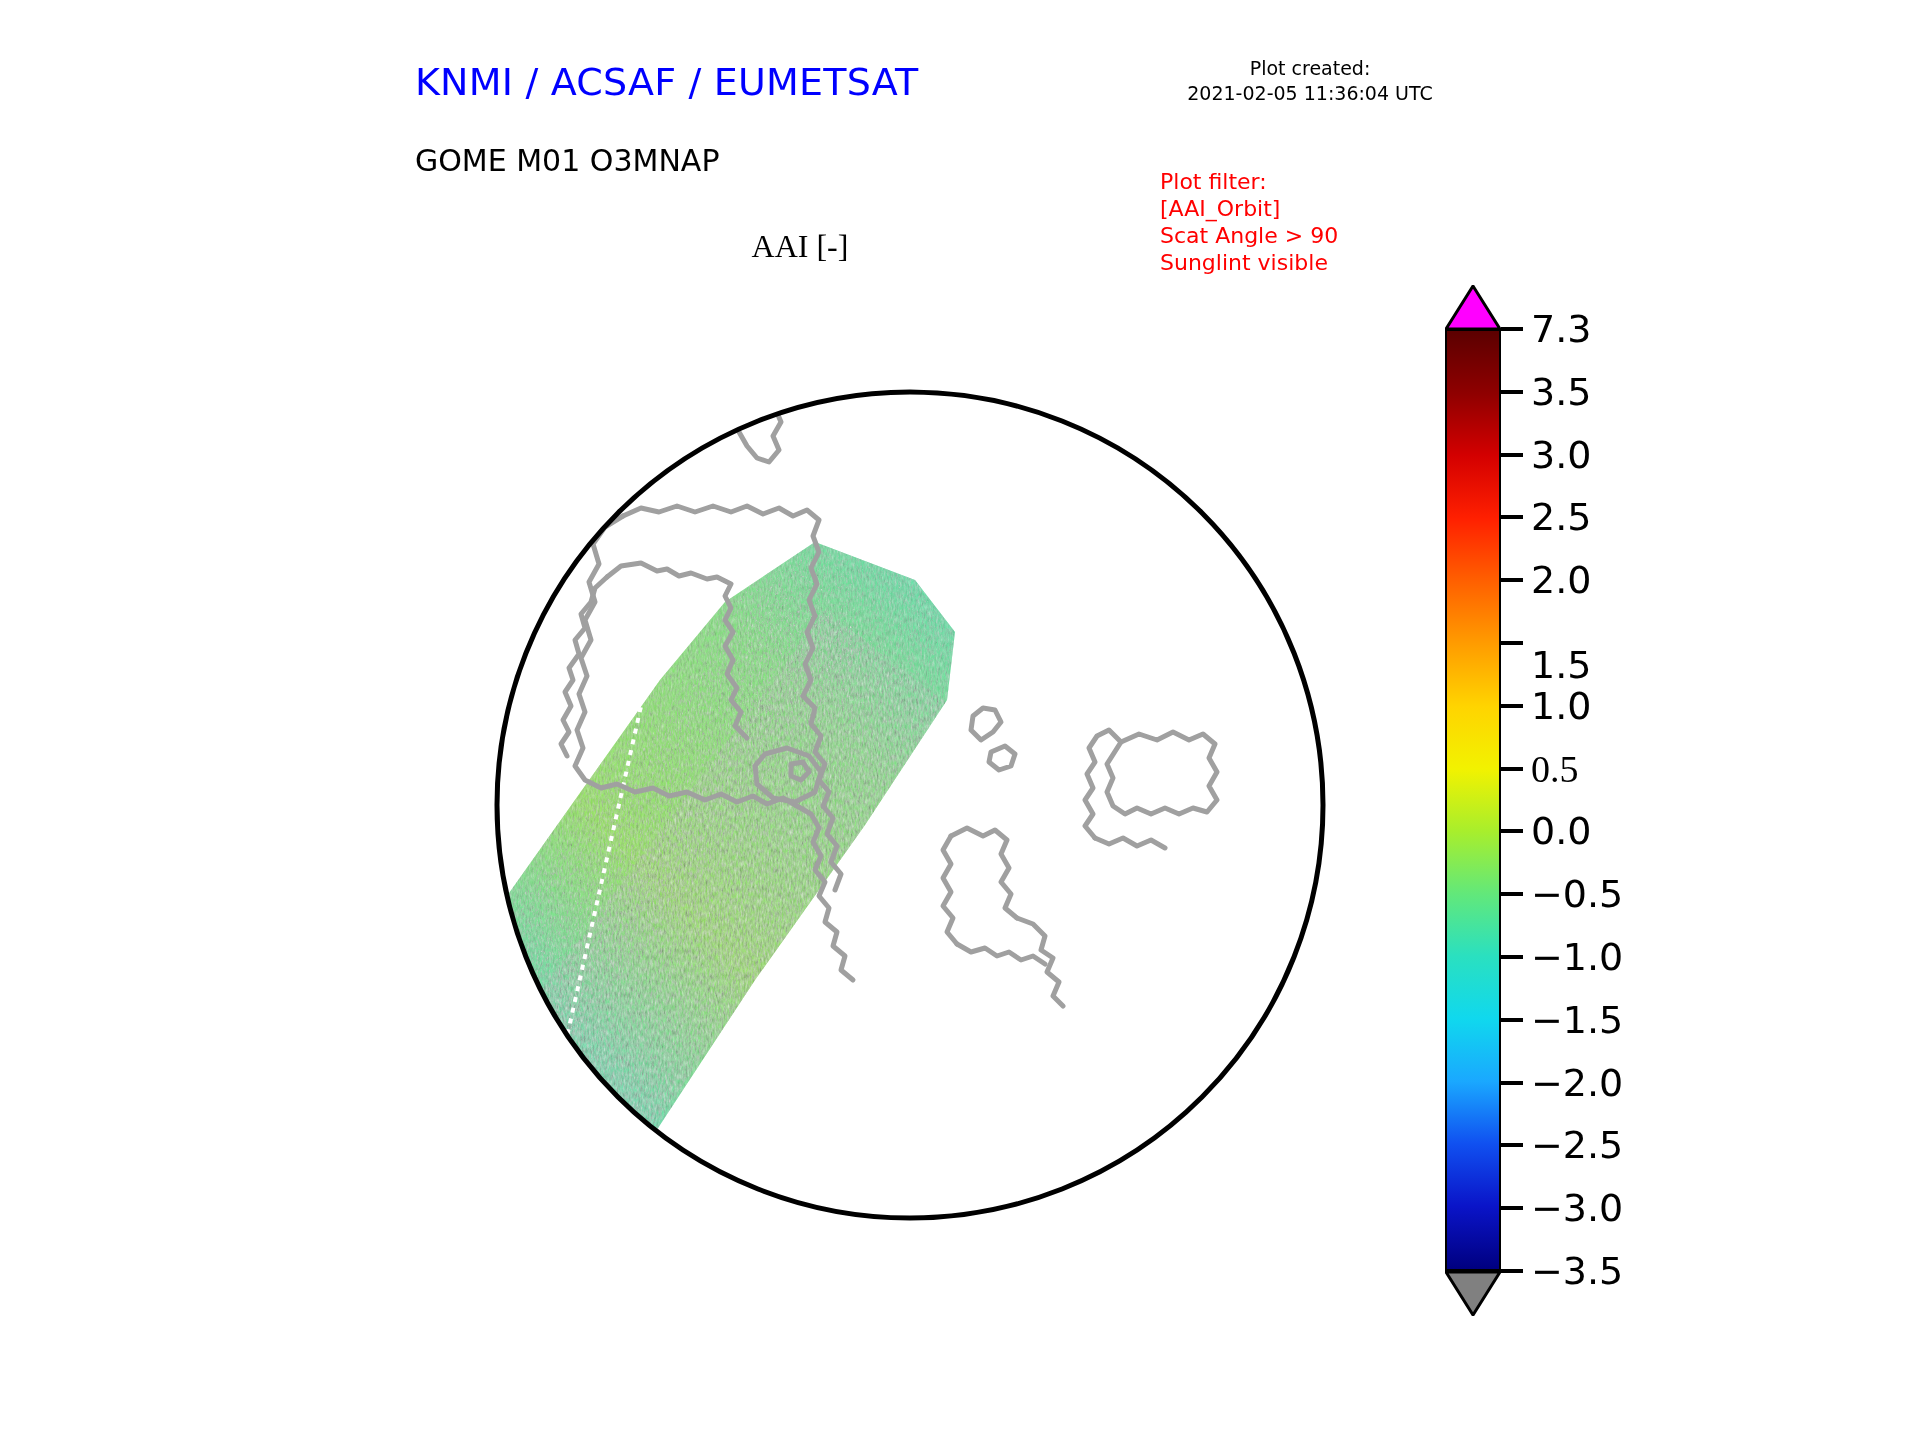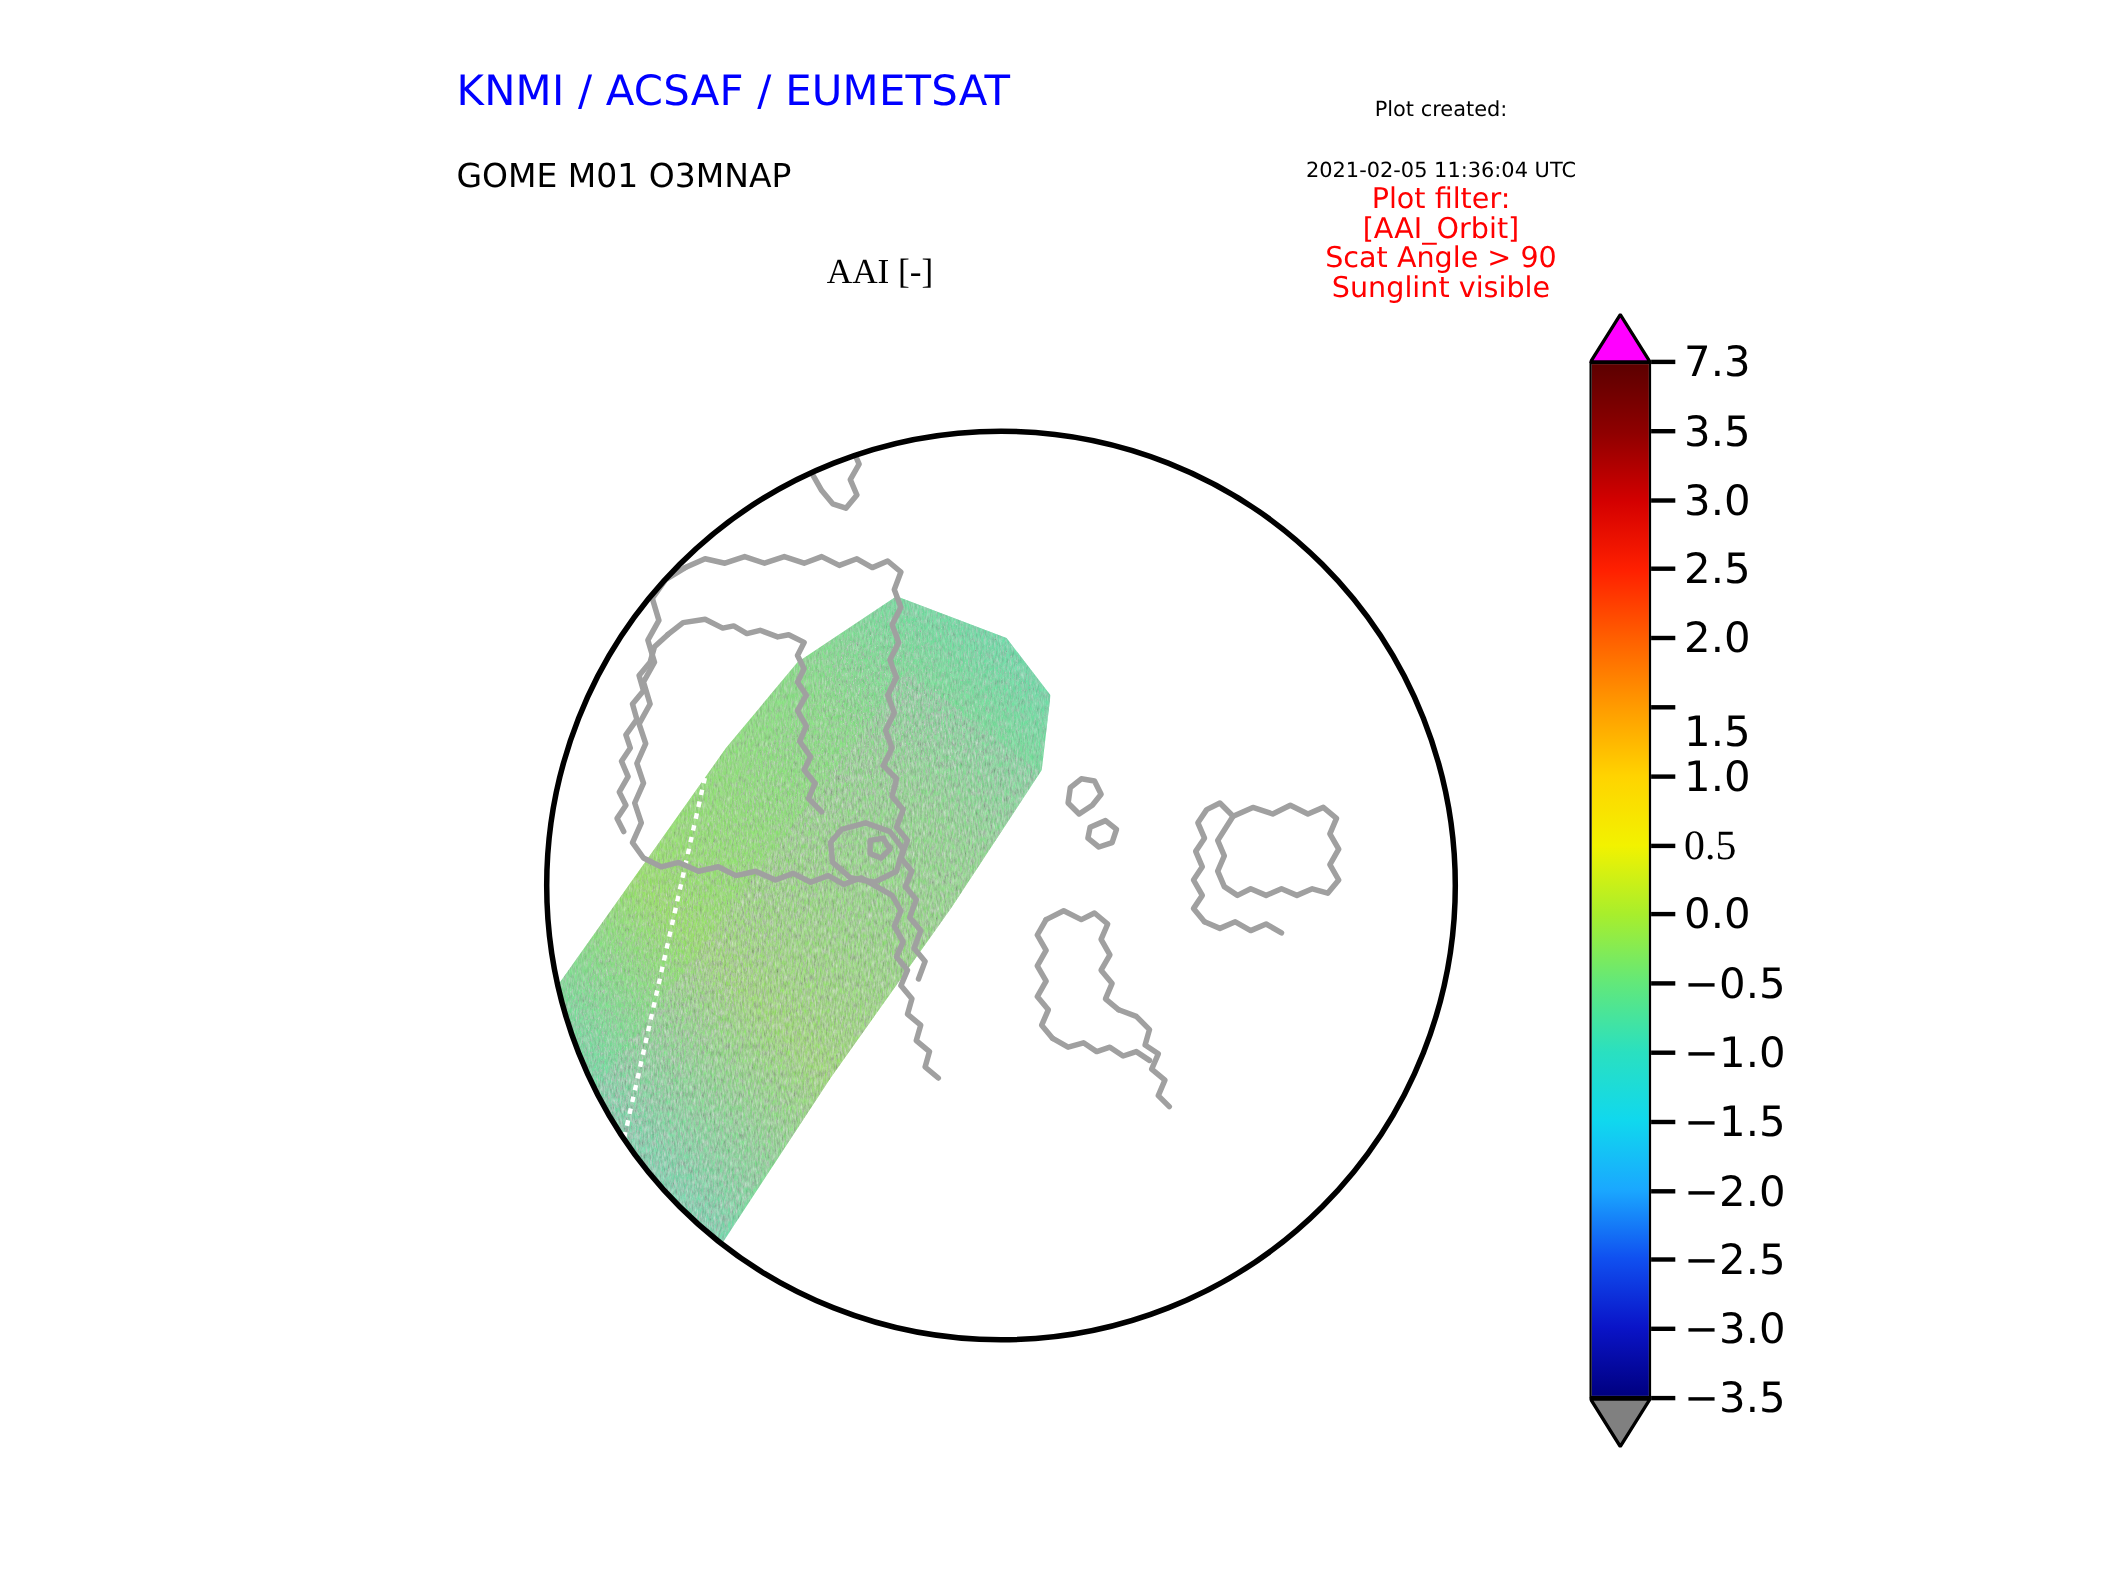--- a/index.html
+++ b/index.html
@@ -4,29 +4,29 @@
 <style>
   html,body{margin:0;padding:0;background:#fff;}
   body{width:1920px;height:1440px;position:relative;overflow:hidden;
        font-family:"DejaVu Sans","Liberation Sans",sans-serif;color:#000;}
 
   
   #org-title{position:absolute;left:415px;top:60px;font-size:38px;color:#0000ff;
              letter-spacing:0.2px;white-space:nowrap;}
   #plot-created{position:absolute;left:1165px;top:56px;width:290px;text-align:center;
                 font-size:19px;line-height:25px;color:#000;}
-  #plot-created div{white-space:nowrap;margin-top:31px;}
+  #plot-created div{white-space:nowrap;}
 
   #dataset-block{position:absolute;left:415px;top:140px;font-size:30px;line-height:42px;color:#000;}
   #dataset-block div{white-space:nowrap;text-align:right;}
   #aai-title{position:absolute;left:600px;top:228px;width:400px;text-align:center;
              font-size:32px;color:#000;font-family:Liberation Serif, serif;}
 
-  #plot-filter{position:absolute;left:1160px;top:168px;width:300px;text-align:center;
-               font-size:26px;line-height:27px;color:#ff0000;}
+  #plot-filter{position:absolute;left:1160px;top:168px;width:300px;text-align:left;
+               font-size:22px;line-height:27px;color:#ff0000;}
   #plot-filter div{white-space:nowrap;}
 
   
   #map-area{position:absolute;left:395px;top:280px;width:1030px;height:1045px;}
   #globe-svg{position:absolute;left:0;top:0;width:1030px;height:1045px;}
 
   
   #colorbar-area{position:absolute;left:1445px;top:280px;width:420px;height:1045px;}
   #cb-arrow-top{position:absolute;left:0px;top:5px;width:0;height:0;
       border-left:28px solid transparent;border-right:28px solid transparent;

